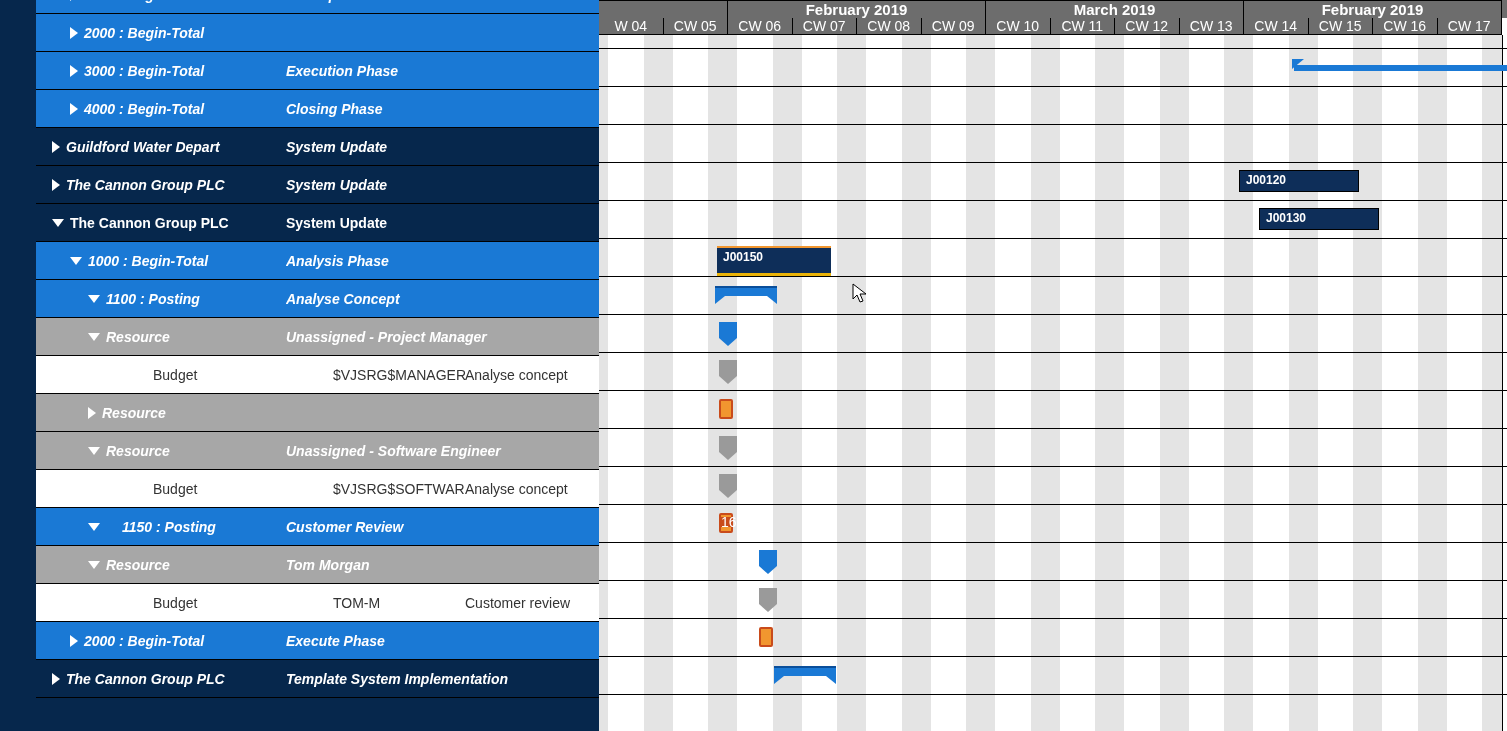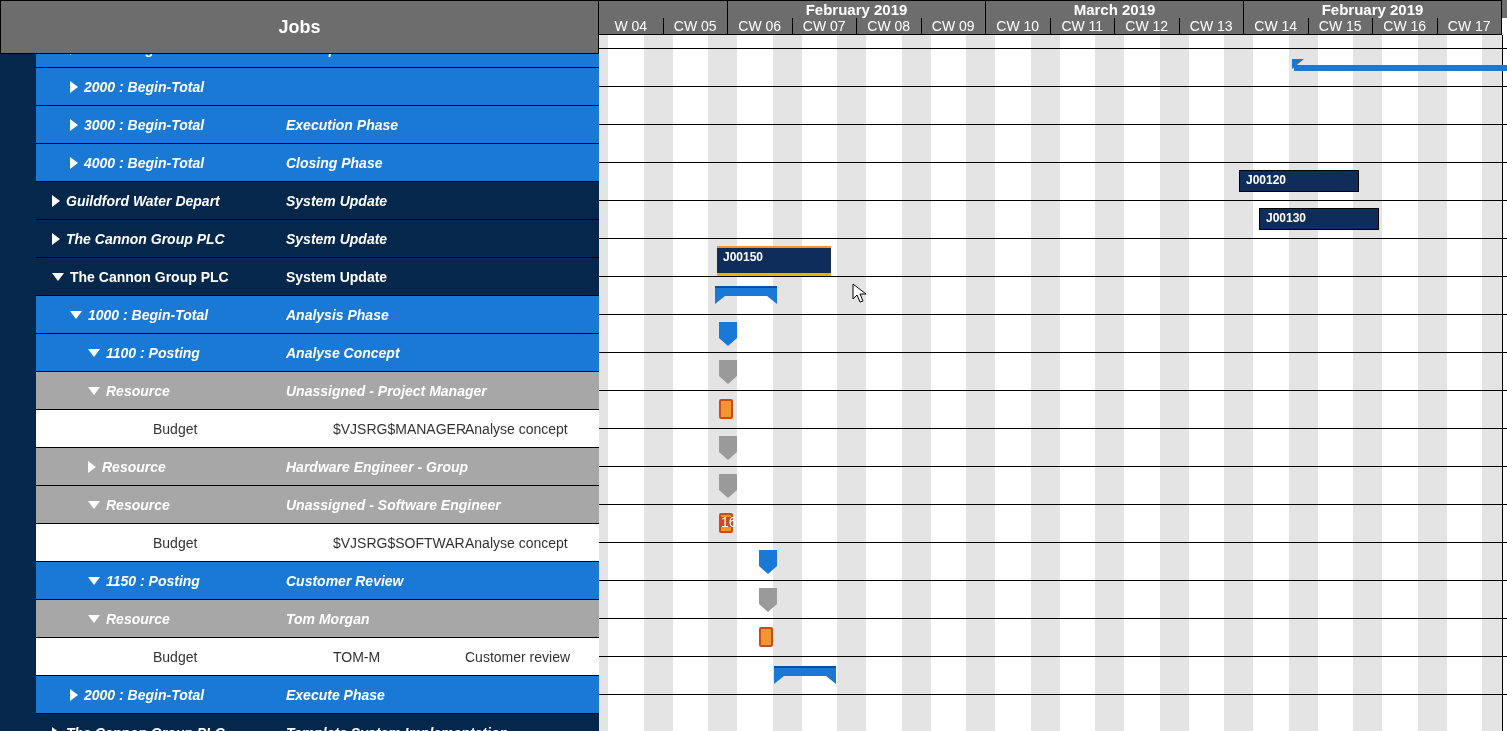--- a/index.html
+++ b/index.html
@@ -110,23 +110,20 @@
   .left-edge-bar {
     position:absolute; left:0; width:36px; background:#06274c;
     top:0; bottom:0;
   }
 </style>
 </head>
 <body>
 
 <div class="container">
   <div class="left-panel">
-    <div class="jobs-header">
-      <span>Jobs</span>
-    </div>
     <div id="left-rows" class="rows" style="position:relative;">
       <div class="left-edge-bar"></div>
     <div class="row blue-light" style="height: 38px; margin-left: 36px; margin-top: -24px;">
           <div class="col-a" style="padding-left: 34px;">
             <span class="arrow right"></span>
             <span>1000 : Begin-Total</span>
           </div>
           <div class="col-b">Conceptual Phase</div>
         </div>
         <div class="row blue-light" style="height: 38px; margin-left: 36px;">
@@ -195,37 +192,36 @@
           <div class="col-a" style="padding-left: 70px;">
             <span>Budget</span>
           </div>
           <div class="col-b"><span style="display: inline-block; width: 132px;">$VJSRG$MANAGER</span><span>Analyse concept</span></div>
         </div>
         <div class="row gray" style="height: 38px; margin-left: 36px;">
           <div class="col-a" style="padding-left: 52px;">
             <span class="arrow right"></span>
             <span>Resource</span>
           </div>
-          <div class="col-b">Hardware Engineer - Group</div>
         </div>
         <div class="row gray" style="height: 38px; margin-left: 36px;">
           <div class="col-a" style="padding-left: 52px;">
             <span class="arrow down"></span>
             <span>Resource</span>
           </div>
           <div class="col-b">Unassigned - Software Engineer</div>
         </div>
         <div class="row white" style="height: 38px; margin-left: 36px;">
           <div class="col-a" style="padding-left: 70px;">
             <span>Budget</span>
           </div>
           <div class="col-b"><span style="display: inline-block; width: 132px;">$VJSRG$SOFTWAR</span><span>Analyse concept</span></div>
         </div>
         <div class="row blue-light" style="height: 38px; margin-left: 36px;">
-          <div class="col-a" style="padding-left: 52px;">
+          <div class="col-a" style="padding-left: 52px; gap: 16px;">
             <span class="arrow down"></span>
             <span>1150 : Posting</span>
           </div>
           <div class="col-b">Customer Review</div>
         </div>
         <div class="row gray" style="height: 38px; margin-left: 36px;">
           <div class="col-a" style="padding-left: 52px;">
             <span class="arrow down"></span>
             <span>Resource</span>
           </div>

